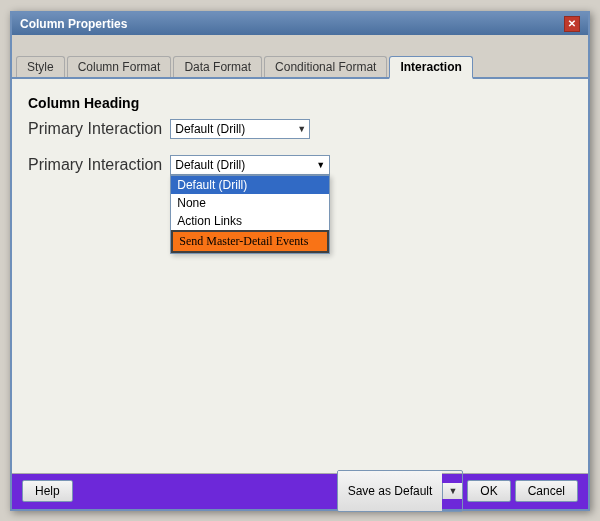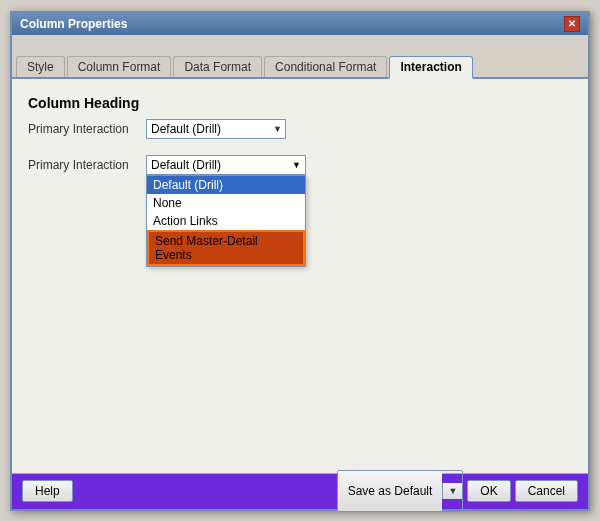--- a/index.html
+++ b/index.html
@@ -92,21 +92,21 @@
       color: #000;
       margin-bottom: 8px;
     }
     .field-row {
       display: flex;
       align-items: center;
       margin-bottom: 8px;
       gap: 8px;
     }
     .field-label {
-      font-size: 12px;
+      font-size: 16px;
       color: #333;
       min-width: 110px;
     }
     .select-box {
       padding: 2px 4px;
       border: 1px solid #7a96b5;
       background: white;
       font-size: 12px;
       min-width: 140px;
       cursor: pointer;
@@ -161,23 +161,24 @@
       padding: 2px 6px;
       cursor: pointer;
       font-size: 12px;
       color: #000;
     }
     .dropdown-item.selected {
       background: #316ac5;
       color: white;
     }
     .dropdown-item.highlighted {
-      border: 2px solid #f97316;
-      background: #c2410c;
-      color: #000;
+      border: 2px solid #404040;
+      background: #f97316;
+      color: #000;
+      font-family: Liberation Serif, serif;
     }
     .dialog-footer {
       background: #6d28d9;
       border-top: 1px solid #aaa;
       padding: 6px 10px;
       display: flex;
       align-items: center;
       justify-content: space-between;
       height: 36px;
     }

